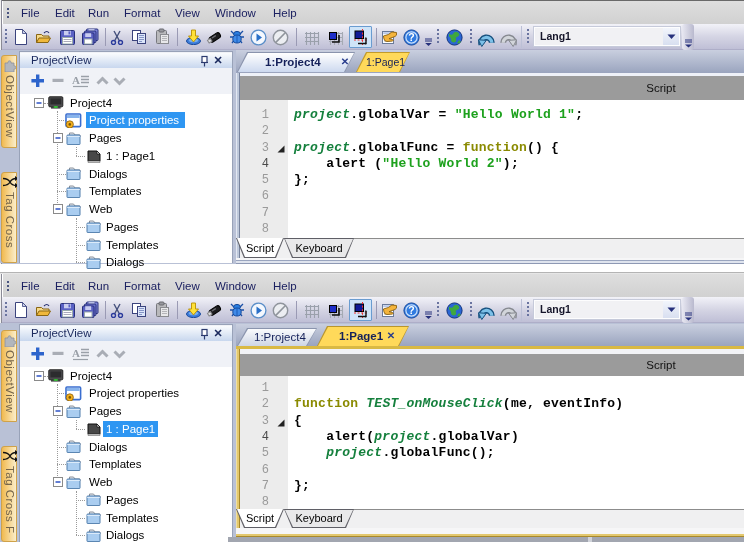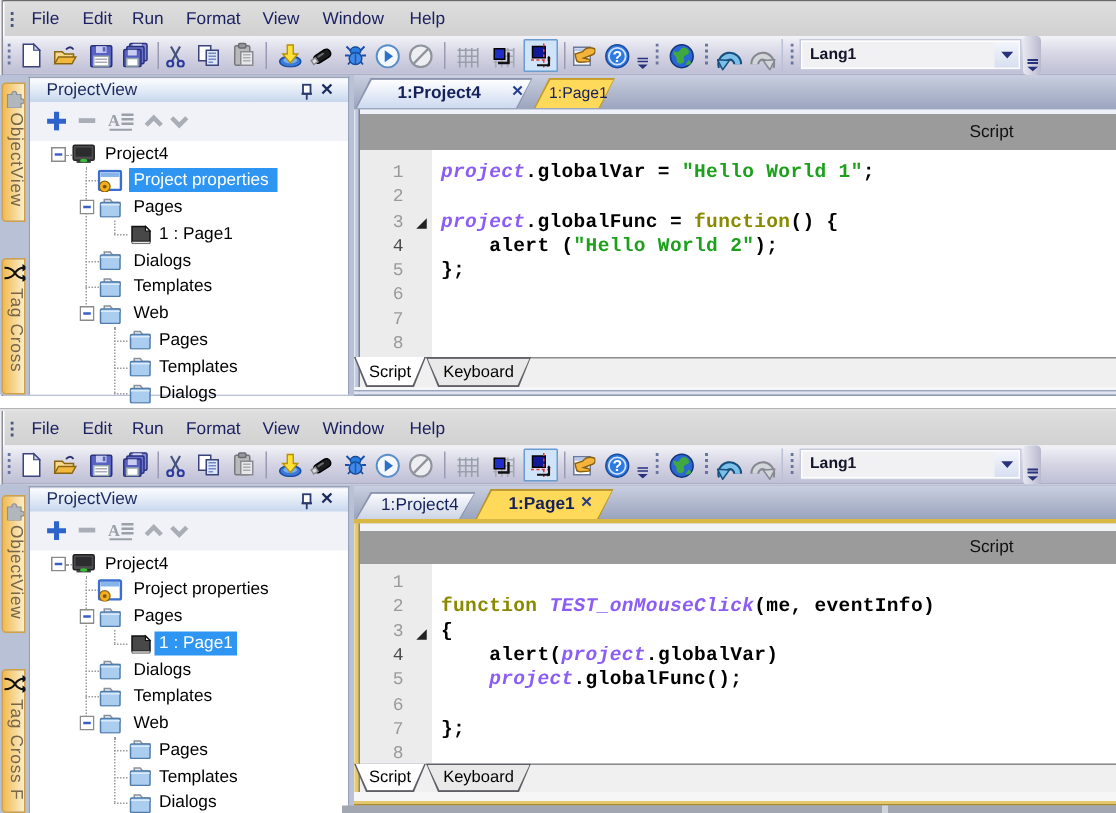--- a/index.html
+++ b/index.html
@@ -1,17 +1,17 @@
 <!DOCTYPE html>
 <html><head><meta charset="utf-8"><style>
 *{margin:0;padding:0;box-sizing:border-box}
 html,body{width:744px;height:542px;background:#fff;overflow:hidden}
 body{position:relative;font-family:"Liberation Sans",sans-serif}
 .a{position:absolute}
-i{color:#8b5cf6;}
+i{color:#15803d;}
 </style></head><body>
 <div class="a" style="left:0;top:0;width:744px;height:264px;background:#fff"></div>
 <div class="a" style="left:0;top:0;width:1px;height:264px;background:#f1f1f1"></div>
 <div class="a" style="left:1px;top:0;width:1px;height:264px;background:#8a8a96"></div>
 <div class="a" style="left:2px;top:0px;width:742px;height:1px;background:#696969"></div>
 <div class="a" style="left:3px;top:1px;width:741px;height:23px;background:linear-gradient(#dedede,#d1d1d1)"></div>
 <svg class="a" style="left:7px;top:8px;" width="3" height="12" viewBox="0 0 3 12">
     <rect x="0" y="0" width="2" height="2" fill="#4a5580"></rect>
     <rect x="0" y="4" width="2" height="2" fill="#4a5580"></rect>
     <rect x="0" y="8" width="2" height="2" fill="#4a5580"></rect>

